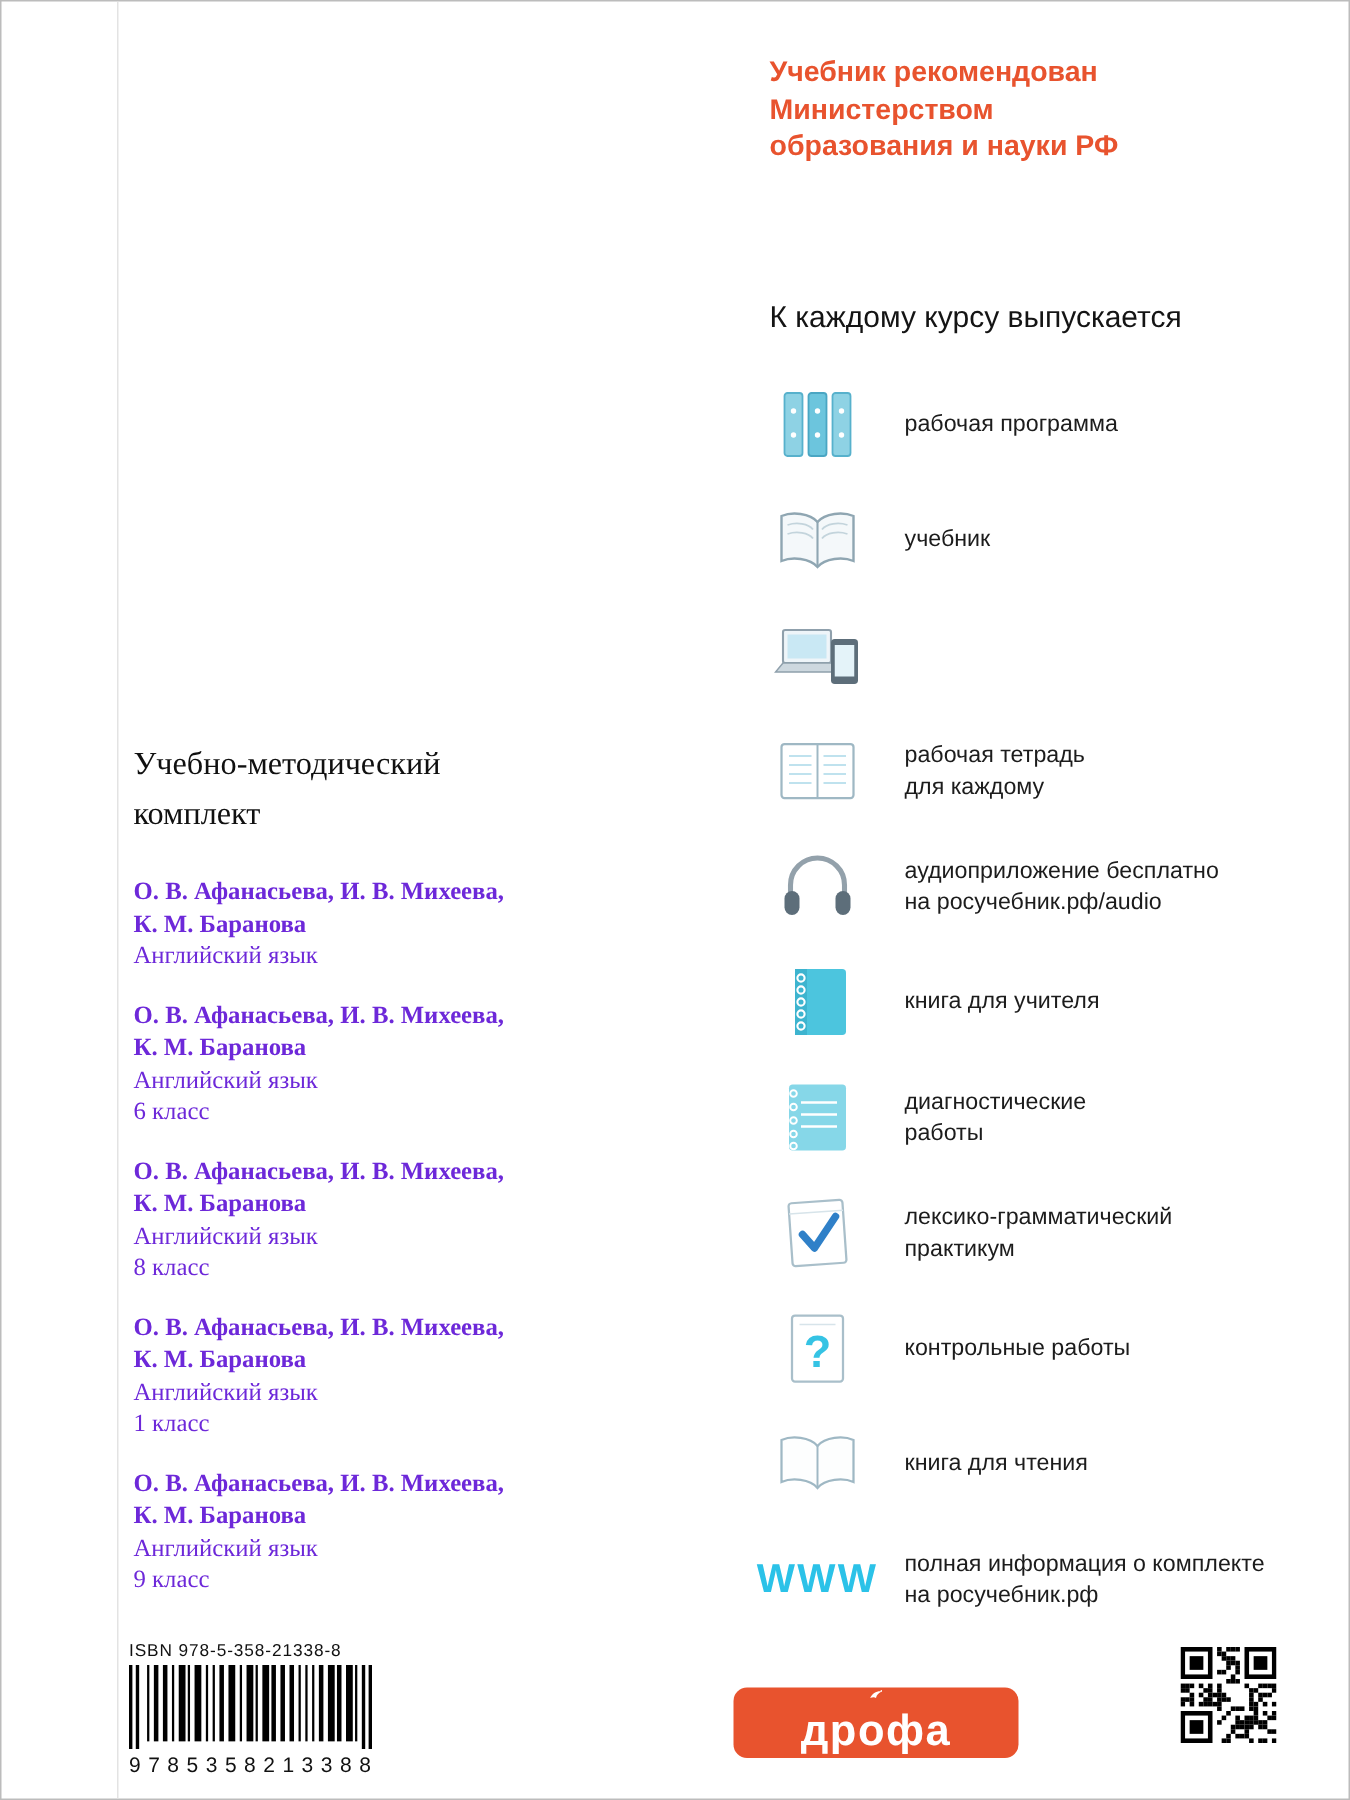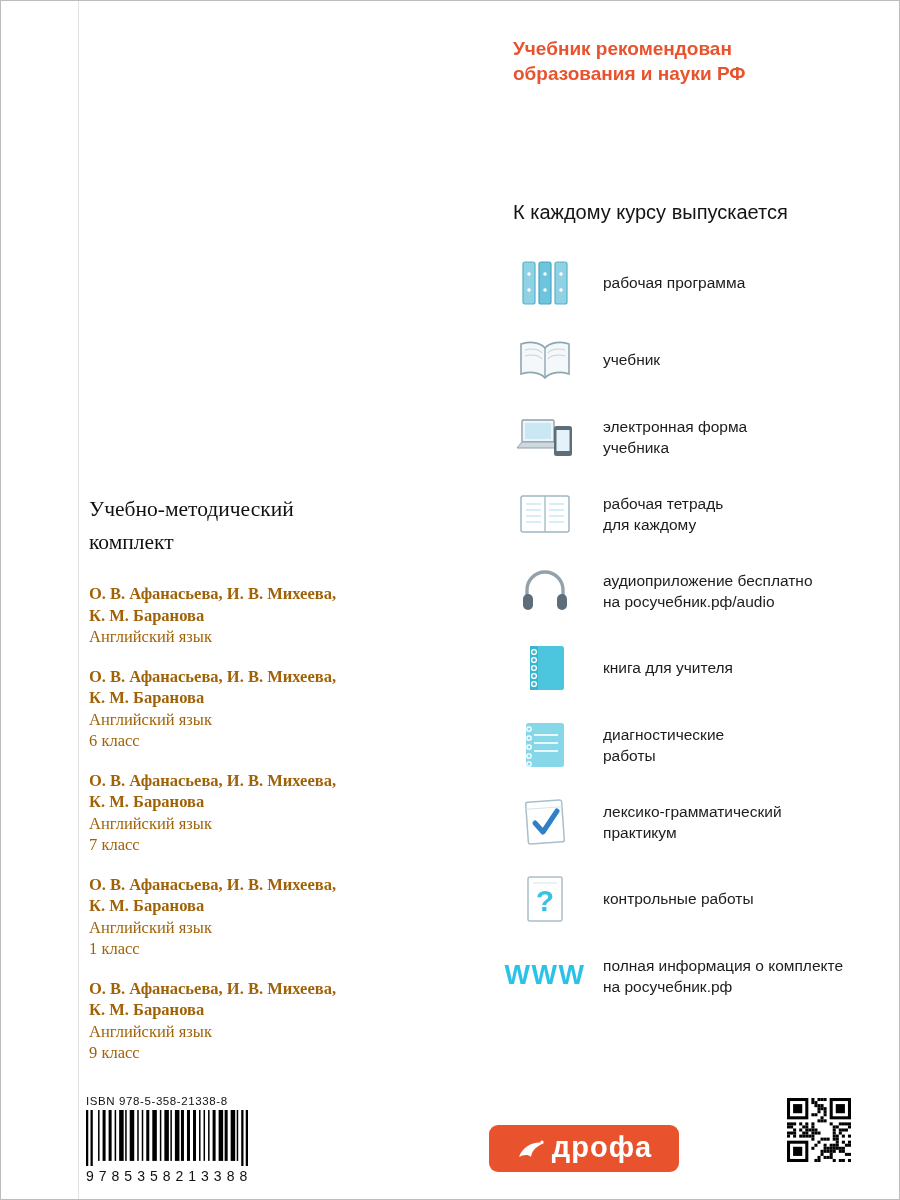--- a/index.html
+++ b/index.html
@@ -26,46 +26,47 @@
   .product-row { display:flex; align-items:center; height:77px; }
   .icon-cell { width:112px; display:flex; justify-content:center; align-items:center; flex:0 0 112px; }
   .label-cell { font-size:15.5px; line-height:21px; color:#1c1c1c; padding-left:2px; }
   .www-text { font-size:27px; font-weight:bold; letter-spacing:1.5px; color:#2bc2e8; }
 
   
   .kit-title { position:absolute; left:88px; top:492px; font-family:"Liberation Serif", serif;
     font-size:21.5px; line-height:33px; color:#101010; }
   .books { position:absolute; left:88px; top:582px; width:320px; font-family:"Liberation Serif", serif; }
   .book { margin-bottom:18px; }
-  .book div { font-size:16.5px; line-height:21.5px; color:#a16207; }
+  .book div { font-size:16.5px; line-height:21.5px; color:#6d28d9; }
   .b-authors { font-weight:bold; }
 
   
   .barcode-block { position:absolute; left:85px; top:1094px; width:180px; }
   .isbn { font-size:11.5px; letter-spacing:0.6px; color:#111; margin-bottom:3px; }
   .barcode-stripes { display:block; width:162px; height:56px; }
   .barcode-digits { font-size:14px; letter-spacing:5px; color:#111; margin-top:2px; }
 
   .drofa { position:absolute; left:488px; top:1124px; width:190px; height:47px;
     background:var(--accent); border-radius:9px; display:flex; align-items:center;
-    justify-content:center; gap:6px; }
+    justify-content:center; gap:6px;flex-direction:column; }
   .drofa-text { color:#fff; font-size:29px; font-weight:bold; letter-spacing:1px; line-height:1; padding-bottom:3px; }
 
   .qr { position:absolute; left:786px; top:1097px; width:64px; height:64px; }
   .qr svg { display:block; width:64px; height:64px; background:#fff; }
 </style>
 </head>
 <body>
 
 <div class="page" style="--accent: #e8532e;">
   <div class="scan-line"></div>
 
 
   <div class="recommend">
     <div>Учебник рекомендован</div>
+    <div>Министерством</div>
     <div>образования и науки РФ</div>
   </div>
 
   <div class="right-heading">К каждому курсу выпускается</div>
 
   <div class="products">
 
     <div class="product-row">
       <div class="icon-cell">
         <svg width="54" height="52" viewBox="0 0 54 52">
@@ -103,24 +104,20 @@
 
     <div class="product-row">
       <div class="icon-cell">
         <svg width="58" height="46" viewBox="0 0 58 46">
           <rect x="6" y="6" width="32" height="22" rx="1.5" fill="#eef5f9" stroke="#8fa0ac" stroke-width="1.4"></rect>
           <rect x="9" y="9" width="26" height="16" fill="#c9e8f4"></rect>
           <path d="M1 34 L43 34 L38 28 L6 28 Z" fill="#cdd8df" stroke="#8fa0ac" stroke-width="1"></path>
           <rect x="38" y="12" width="18" height="30" rx="2.5" fill="#5d6e7a"></rect>
           <rect x="40.5" y="16" width="13" height="21" fill="#e4f3f9"></rect>
         </svg>
-      </div>
-      <div class="label-cell">
-        <div>электронная форма</div>
-        <div>учебника</div>
       </div>
     </div>
 
     <div class="product-row">
       <div class="icon-cell">
         <svg width="56" height="46" viewBox="0 0 56 46">
           <rect x="4" y="5" width="48" height="36" rx="2" fill="#fff" stroke="#9fb8c4" stroke-width="1.5"></rect>
           <line x1="28" y1="5" x2="28" y2="41" stroke="#9fb8c4" stroke-width="1.3"></line>
           <g stroke="#bfe2ee" stroke-width="1.2">
             <line x1="9" y1="13" x2="24" y2="13"></line>
@@ -221,20 +218,32 @@
           <line x1="13" y1="11" x2="37" y2="11" stroke="#d7e4ea" stroke-width="1"></line>
           <text x="25" y="39" text-anchor="middle" font-size="30" font-weight="bold" fill="#35c3e4">?</text>
         </svg>
       </div>
       <div class="label-cell">
         <div>контрольные работы</div>
         <div></div>
       </div>
     </div>
 
+    <div class="product-row">
+      <div class="icon-cell">
+        <svg width="58" height="42" viewBox="0 0 58 42">
+          <path d="M29 9 C24 3 12 2 5 5 L5 33 C12 30 24 31 29 37 C34 31 46 30 53 33 L53 5 C46 2 34 3 29 9 Z" fill="#fdfefe" stroke="#9fb8c4" stroke-width="1.5"></path>
+          <path d="M29 9 L29 37" stroke="#9fb8c4" stroke-width="1.3" fill="none"></path>
+        </svg>
+      </div>
+      <div class="label-cell">
+        <div>книга для чтения</div>
+        <div></div>
+      </div>
+    </div>
 
     <div class="product-row">
       <div class="icon-cell">
         <div class="www-text">WWW</div>
       </div>
       <div class="label-cell">
         <div>полная информация о комплекте</div>
         <div>на росучебник.рф</div>
       </div>
     </div>
@@ -255,21 +264,21 @@
     <div class="book">
       <div class="b-authors">О. В. Афанасьева, И. В. Михеева,</div>
       <div class="b-authors">К. М. Баранова</div>
       <div>Английский язык</div>
       <div>6 класс</div>
     </div>
     <div class="book">
       <div class="b-authors">О. В. Афанасьева, И. В. Михеева,</div>
       <div class="b-authors">К. М. Баранова</div>
       <div>Английский язык</div>
-      <div>7 класс</div>
+      <div>8 класс</div>
     </div>
     <div class="book">
       <div class="b-authors">О. В. Афанасьева, И. В. Михеева,</div>
       <div class="b-authors">К. М. Баранова</div>
       <div>Английский язык</div>
       <div>1 класс</div>
     </div>
     <div class="book">
       <div class="b-authors">О. В. Афанасьева, И. В. Михеева,</div>
       <div class="b-authors">К. М. Баранова</div>

